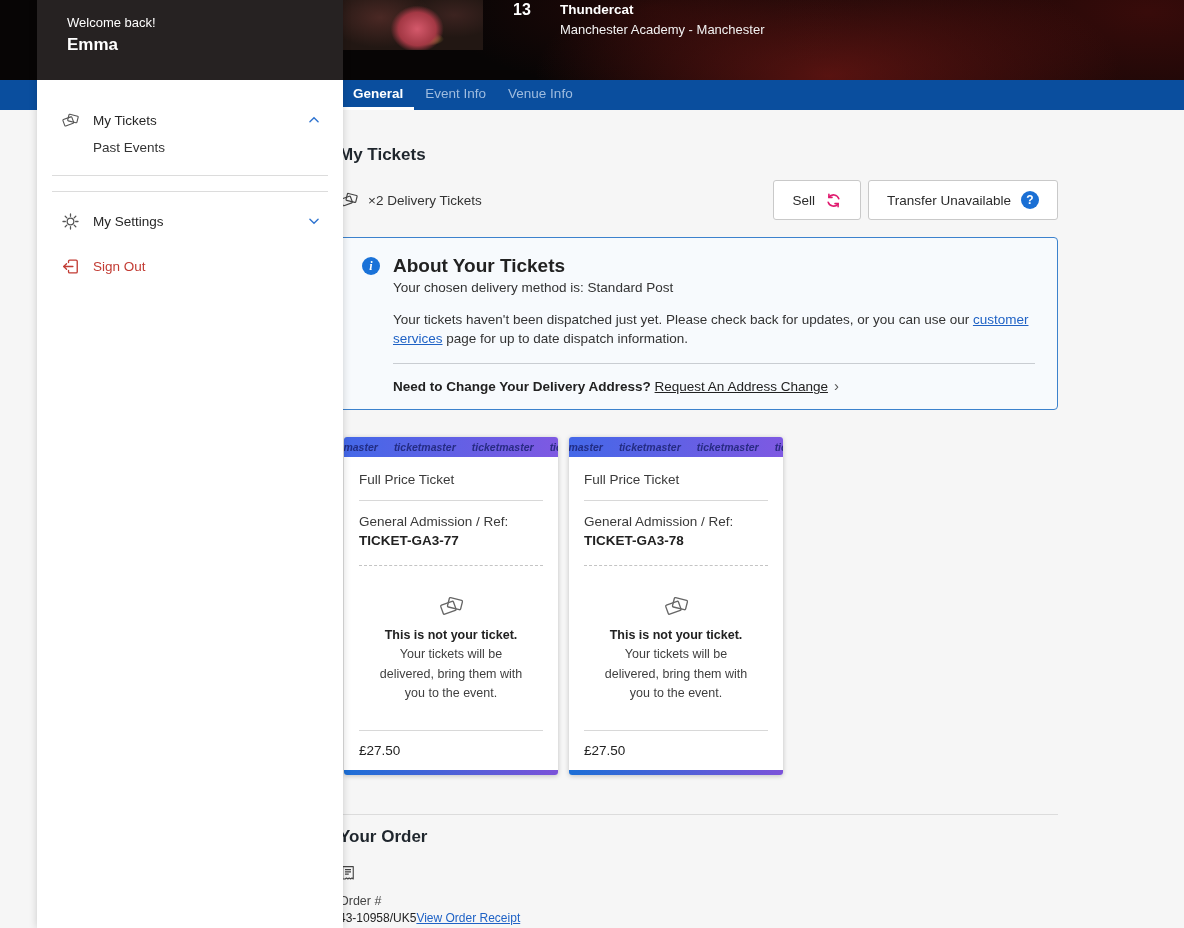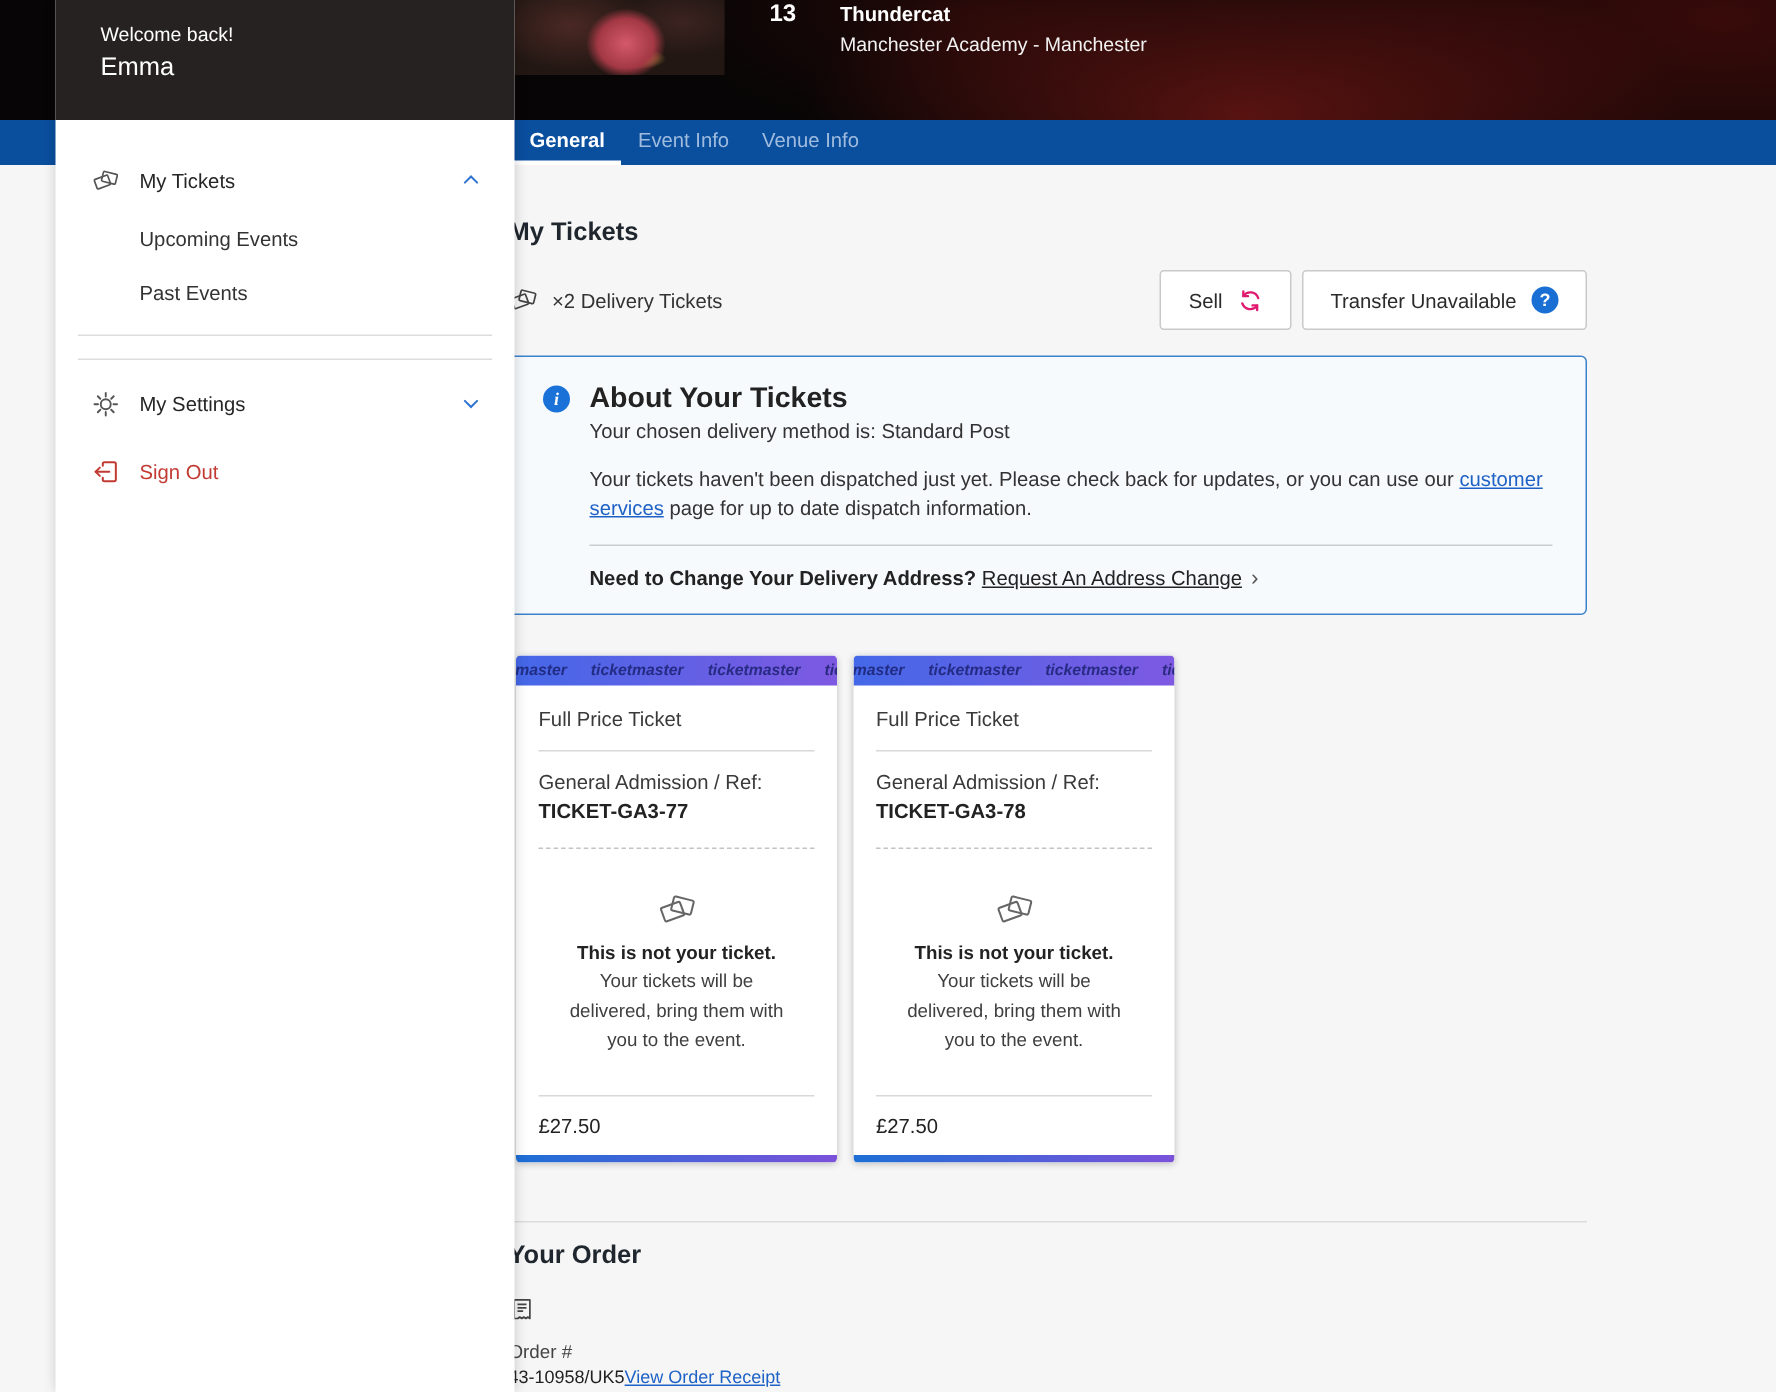--- a/index.html
+++ b/index.html
@@ -39,21 +39,21 @@
   .tab.active { color:#ffffff; font-weight:bold; }
   .tab.active::after { content:""; position:absolute; left:0; right:0; bottom:0; height:3px; background:#ffffff; }
 
   
   .sidebar {
     position:absolute; left:37px; top:0; width:306px; height:928px; background:#ffffff;
     z-index:5; box-shadow:0 0 8px rgba(0,0,0,.18);
   }
   .welcome { height:80px; background:#262222; color:#fff; padding:15px 0 0 30px; }
   .welcome-greeting { font-size:13px; }
-  .welcome-name { font-size:17px; font-weight:normal; margin-top:5px; }
+  .welcome-name { font-size:17px; font-weight:bold; margin-top:5px; }
   .side-nav { padding-top:26px; }
   .nav-row { display:flex; align-items:center; height:28px; padding:0 20px 0 23px; cursor:pointer; }
   .nav-row .icon { width:20px; display:flex; justify-content:center; }
   .nav-row .lbl { margin-left:13px; font-size:13.5px; color:#262626; flex:1; }
   .nav-row .chev { width:16px; }
   .sub-row { height:26px; display:flex; align-items:center; padding-left:56px; font-size:13.5px; color:#333; cursor:pointer; }
   .sub-row.first { margin-top:12px; }
   .sub-row + .sub-row { margin-top:10px; }
   .side-div { border-top:1px solid #dcdcdc; margin:15px 15px; }
   .signout-row { margin-top:17px; }
@@ -152,21 +152,20 @@
         </svg>
       </span>
       <span class="lbl">My Tickets</span>
       <span class="chev">
         <svg width="14" height="14" viewBox="0 0 24 24" fill="none" stroke="#2f74d0" stroke-width="2.4" stroke-linecap="round">
             <polyline points="5 15 12 8 19 15"></polyline>
           </svg>
       </span>
     </div>
 
-    <div class="sub-row first">Upcoming Events</div>
     <div class="sub-row">Past Events</div>
 
     <div class="side-div"></div>
 
 
     <div class="side-div"></div>
 
     <div class="nav-row">
       <span class="icon">
         <svg width="19" height="19" viewBox="0 0 24 24" fill="none" stroke="#555" stroke-width="1.6" stroke-linecap="round">

